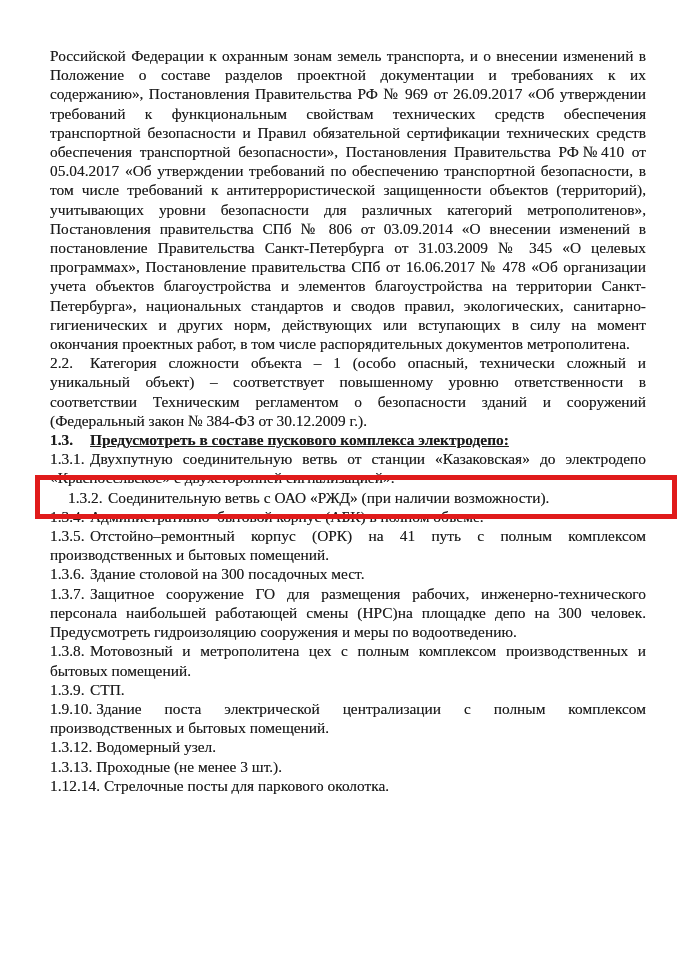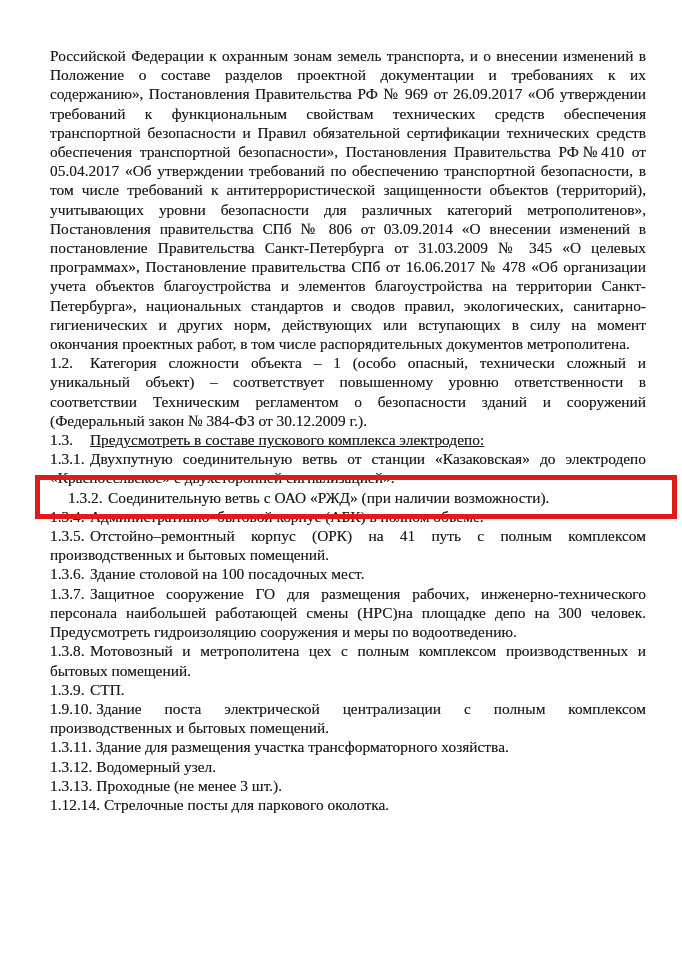--- a/index.html
+++ b/index.html
@@ -29,21 +29,21 @@
     line-height: 19.2px;
     text-align: justify;
     text-shadow: 0 0 0.5px rgba(20,20,20,0.55);
   }
   .num {
     display: inline-block;
     min-width: 36px;
     padding-right: 4px;
   }
   .heading {
-    font-weight: normal;
+    font-weight: bold;
   }
   .heading .htext {
     text-decoration: underline;
   }
   .hl-wrap {
     position: relative;
     margin-left: 18px;
   }
   .hl-box {
     position: absolute;
@@ -57,47 +57,46 @@
   }
 </style>
 </head>
 <body>
 
 <div class="page">
   <div class="content">
 
     <p class="para">Российской Федерации к охранным зонам земель транспорта, и о внесении изменений в Положение о составе разделов проектной документации и требованиях к их содержанию», Постановления Правительства РФ № 969 от 26.09.2017 «Об утверждении требований к функциональным свойствам технических средств обеспечения транспортной безопасности и Правил обязательной сертификации технических средств обеспечения транспортной безопасности», Постановления Правительства РФ№410 от 05.04.2017 «Об утверждении требований по обеспечению транспортной безопасности, в том числе требований к антитеррористической защищенности объектов (территорий), учитывающих уровни безопасности для различных категорий метрополитенов», Постановления правительства СПб № 806 от 03.09.2014 «О внесении изменений в постановление Правительства Санкт-Петербурга от 31.03.2009 № 345 «О целевых программах», Постановление правительства СПб от 16.06.2017 № 478 «Об организации учета объектов благоустройства и элементов благоустройства на территории Санкт-Петербурга», национальных стандартов и сводов правил, экологических, санитарно-гигиенических и других норм, действующих или вступающих в силу на момент окончания проектных работ, в том числе распорядительных документов метрополитена.</p>
 
-    <p class="para"><span class="num">1.2.</span><span>Категория сложности объекта – 1 (особо опасный, технически сложный и уникальный объект) – соответствует повышенному уровню ответственности в соответствии Техническим регламентом о безопасности зданий и сооружений (Федеральный закон № 384-ФЗ от 30.12.2009 г.).</span></p>
+    <p class="para"><span class="num">2.2.</span><span>Категория сложности объекта – 1 (особо опасный, технически сложный и уникальный объект) – соответствует повышенному уровню ответственности в соответствии Техническим регламентом о безопасности зданий и сооружений (Федеральный закон № 384-ФЗ от 30.12.2009 г.).</span></p>
 
     <p class="para heading"><span class="num">1.3.</span><span class="htext">Предусмотреть в составе пускового комплекса электродепо:</span></p>
 
     <p class="para"><span class="num">1.3.1.</span><span>Двухпутную соединительную ветвь от станции «Казаковская» до электродепо «Красносельское» с двухсторонней сигнализацией».</span></p>
 
     <div class="hl-wrap">
       <p class="para"><span class="num">1.3.2.</span><span>Соединительную ветвь с ОАО «РЖД» (при наличии возможности).</span></p>
       <div class="hl-box"></div>
     </div>
 
 
     <p class="para"><span class="num">1.3.4.</span><span>Административно–бытовой корпус (АБК) в полном объеме.</span></p>
 
     <p class="para"><span class="num">1.3.5.</span><span>Отстойно–ремонтный корпус (ОРК) на 41 путь с полным комплексом производственных и бытовых помещений.</span></p>
 
-    <p class="para"><span class="num">1.3.6.</span><span>Здание столовой на 100 посадочных мест.</span></p>
+    <p class="para"><span class="num">1.3.6.</span><span>Здание столовой на 300 посадочных мест.</span></p>
 
     <p class="para"><span class="num">1.3.7.</span><span>Защитное сооружение ГО для размещения рабочих, инженерно-технического персонала наибольшей работающей смены (НРС)на площадке депо на 300 человек. Предусмотреть гидроизоляцию сооружения и меры по водоотведению.</span></p>
 
     <p class="para"><span class="num">1.3.8.</span><span>Мотовозный и метрополитена цех с полным комплексом производственных и бытовых помещений.</span></p>
 
     <p class="para"><span class="num">1.3.9.</span><span>СТП.</span></p>
 
     <p class="para"><span class="num">1.9.10.</span><span>Здание поста электрической централизации с полным комплексом производственных и бытовых помещений.</span></p>
 
-    <p class="para"><span class="num">1.3.11.</span><span>Здание для размещения участка трансформаторного хозяйства.</span></p>
 
     <p class="para"><span class="num">1.3.12.</span><span>Водомерный узел.</span></p>
 
     <p class="para"><span class="num">1.3.13.</span><span>Проходные (не менее 3 шт.).</span></p>
 
     <p class="para"><span class="num">1.12.14.</span><span>Стрелочные посты для паркового околотка.</span></p>
 
   </div>
 </div>
 

